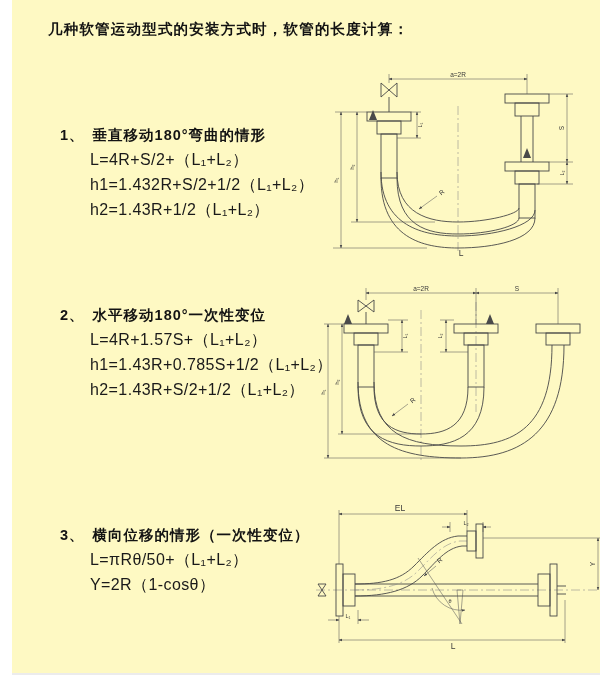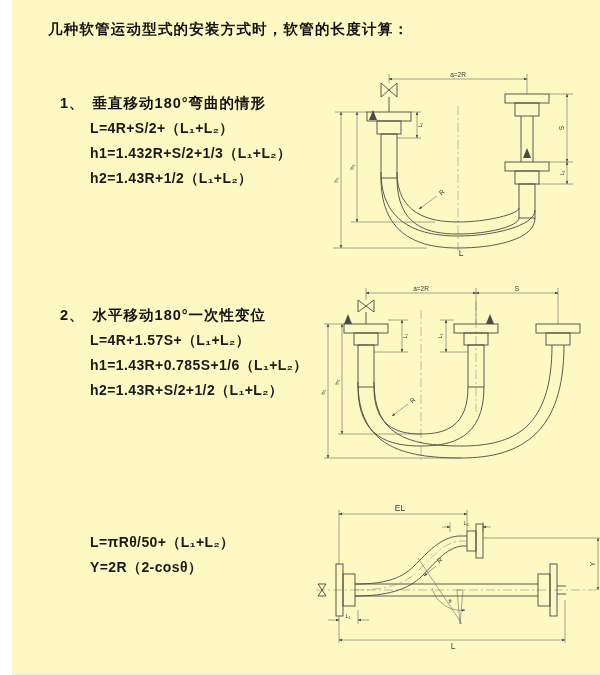--- a/index.html
+++ b/index.html
@@ -9,24 +9,24 @@
     border-right:2px solid #e0e0e0;border-bottom:2px solid #ececec;box-sizing:border-box;margin-left:12px;
   }
   .title{
     position:absolute;left:36px;top:20px;font-size:14.5px;font-weight:700;
     letter-spacing:1.2px;color:#131313;white-space:nowrap;
   }
   .section{position:absolute;left:48px;}
   .sec-head{font-size:14.5px;font-weight:700;color:#131313;letter-spacing:1px;line-height:18px;white-space:nowrap;}
   .sec-head .num{margin-right:8px;}
   .formula{
-    font-size:14px;color:#1a1a1a;letter-spacing:0.4px;line-height:18px;
-    margin:7px 0 0 30px;white-space:nowrap;font-weight:bold;
+    font-size:16px;color:#1a1a1a;letter-spacing:0.4px;line-height:18px;
+    margin:7px 0 0 30px;white-space:nowrap;
   }
-  #s1{top:94px;} #s2{top:306px;} #s3{top:526px;}
+  #s1{top:126px;} #s2{top:306px;} #s3{top:526px;}
   .diag{position:absolute;}
   #d1{left:315px;top:68px;} #d2{left:306px;top:282px;} #d3{left:298px;top:500px;}
   svg{display:block;}
   svg .thin{stroke:#5a5a5a;stroke-width:0.55;fill:none;}
   svg .med{stroke:#474747;stroke-width:0.9;fill:none;}
   svg .cl{stroke:#8a8a8a;stroke-width:0.55;fill:none;stroke-dasharray:9 3 2 3;}
   svg text{font-family:"Liberation Sans","DejaVu Sans",sans-serif;fill:#3a3a3a;}
   svg .lab{font-size:6.5px;}
   svg .lab-s{font-size:5.5px;}
   svg .lab-b{font-size:8.5px;}
@@ -36,36 +36,39 @@
 
 <div class="page">
 
   <div class="title">几种软管运动型式的安装方式时，软管的长度计算：</div>
 
   <div class="section" id="s1">
     <div class="sec-head">
       <span class="num">1、</span><span>垂直移动180°弯曲的情形</span>
     </div>
     <div class="formula">L=4R+S/2+（L₁+L₂）</div>
-    <div class="formula">h1=1.432R+S/2+1/3（L₁+L₂）</div>
+    <div class="formula">h1=1.432R+S/2+1/2（L₁+L₂）</div>
     <div class="formula">h2=1.43R+1/2（L₁+L₂）</div>
   </div>
 
   <div class="section" id="s2">
     <div class="sec-head">
       <span class="num">2、</span><span>水平移动180°一次性变位</span>
     </div>
     <div class="formula">L=4R+1.57S+（L₁+L₂）</div>
-    <div class="formula">h1=1.43R+0.785S+1/6（L₁+L₂）</div>
+    <div class="formula">h1=1.43R+0.785S+1/2（L₁+L₂）</div>
     <div class="formula">h2=1.43R+S/2+1/2（L₁+L₂）</div>
   </div>
 
   <div class="section" id="s3">
+    <div class="sec-head">
+      <span class="num">3、</span><span>横向位移的情形（一次性变位）</span>
+    </div>
     <div class="formula">L=πRθ/50+（L₁+L₂）</div>
-    <div class="formula">Y=2R（2-cosθ）</div>
+    <div class="formula">Y=2R（1-cosθ）</div>
   </div>
 
   <div class="diag" id="d1">
   <svg width="275" height="190" viewBox="0 0 275 190">
     <defs>
       <marker id="d1m" viewBox="0 0 10 10" refX="9" refY="5" markerWidth="7" markerHeight="7" orient="auto-start-reverse">
         <path d="M0,1.5 L10,5 L0,8.5 z" fill="#4a4a4a"></path>
       </marker>
       <pattern id="d1h" width="3.5" height="3.5" patternUnits="userSpaceOnUse">
         <path d="M0,3.5 L3.5,0 M0,0 L3.5,3.5" stroke="#8a8a8a" stroke-width="0.5"></path>

